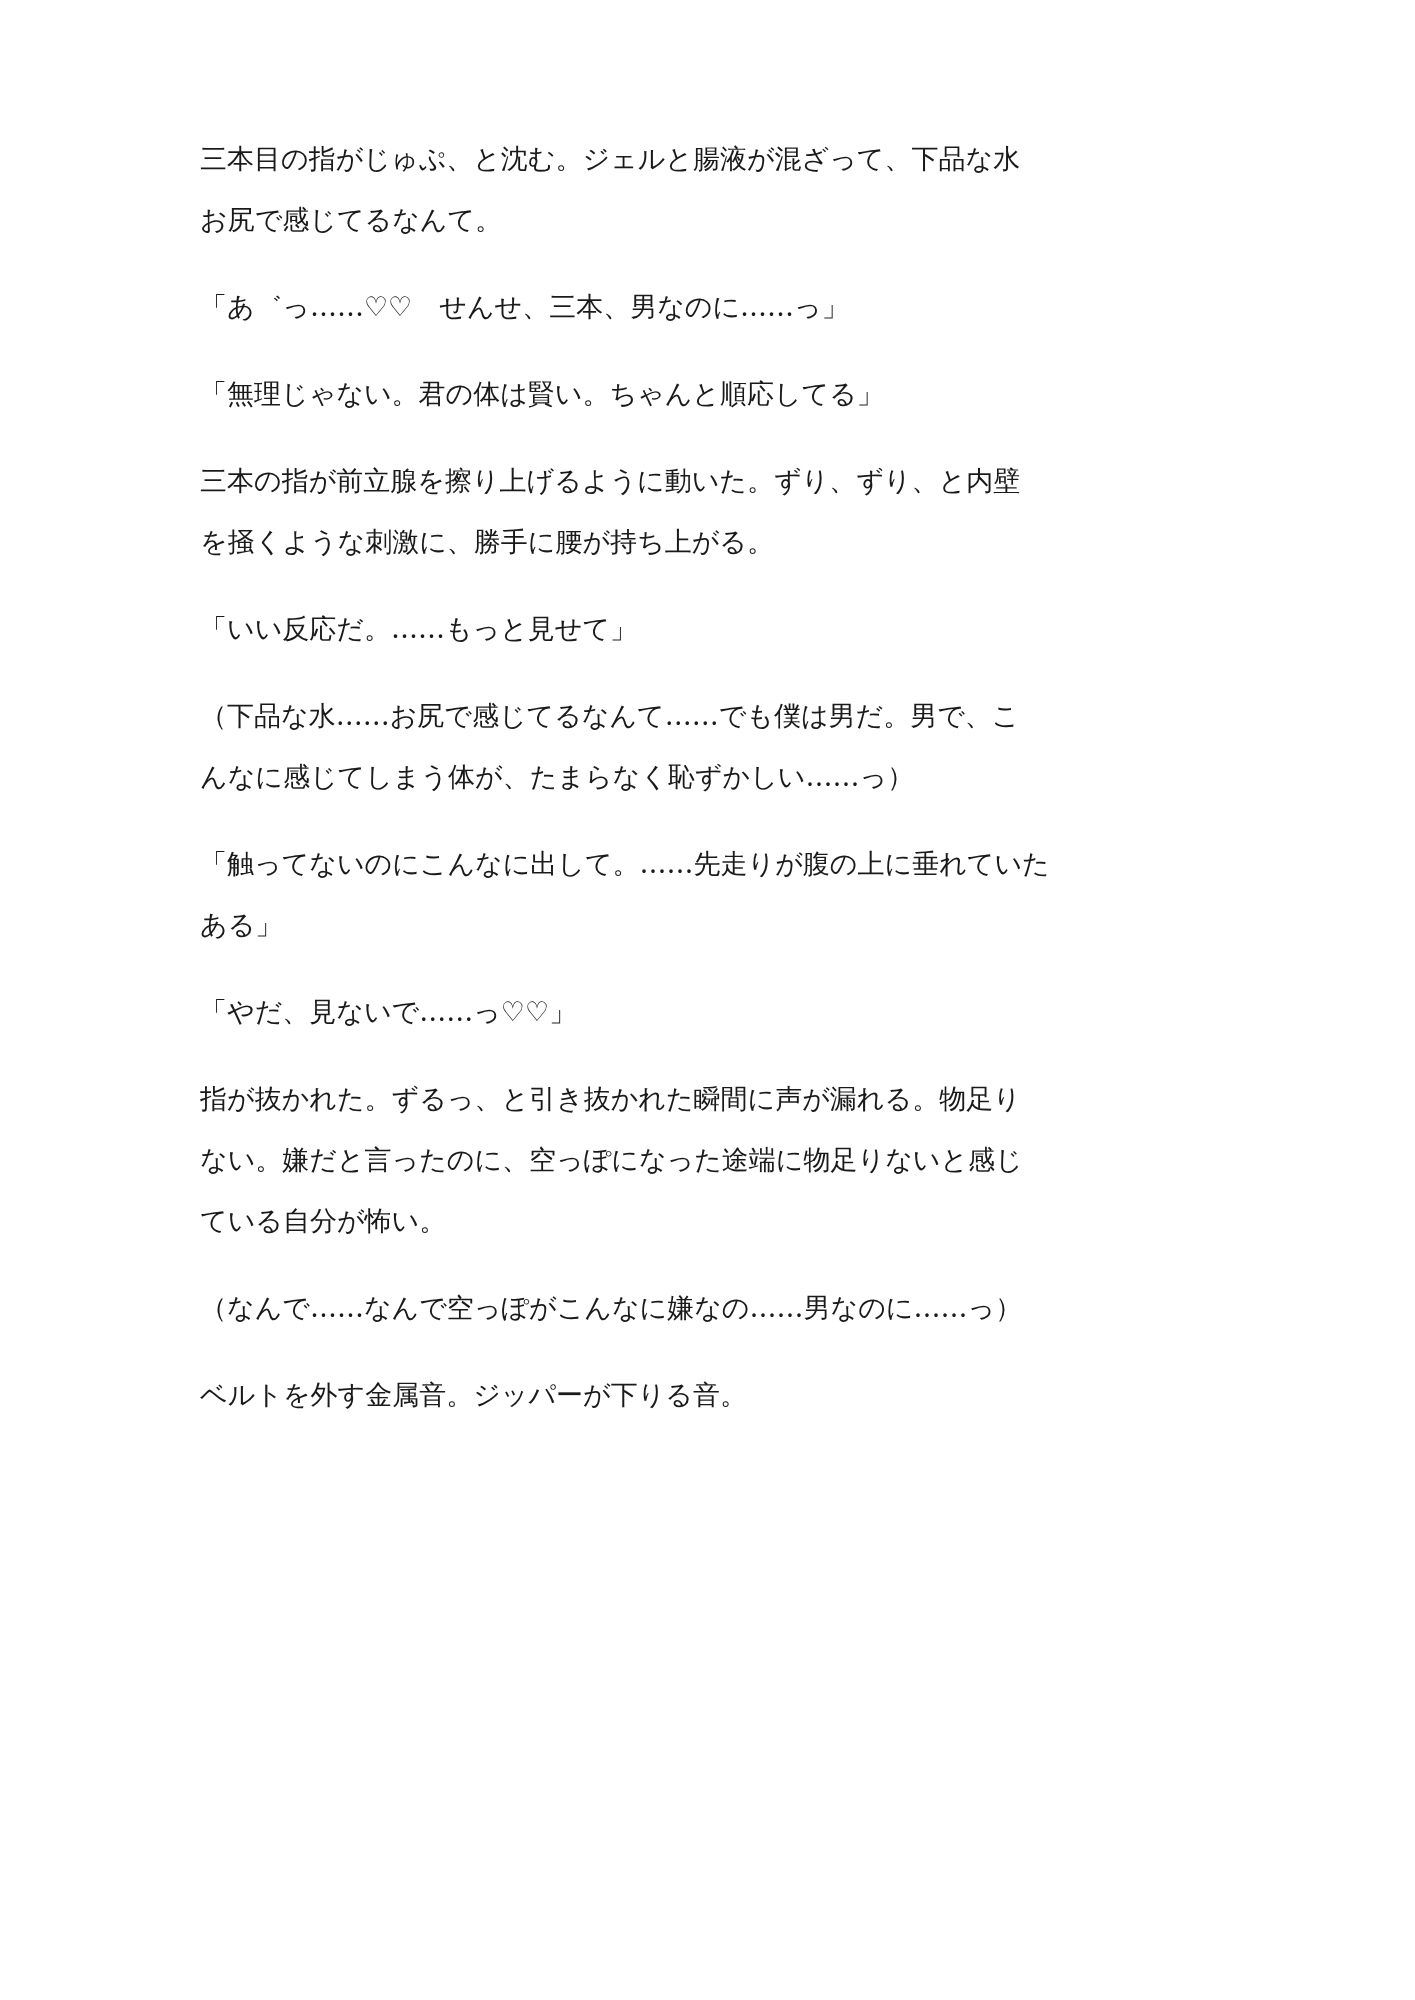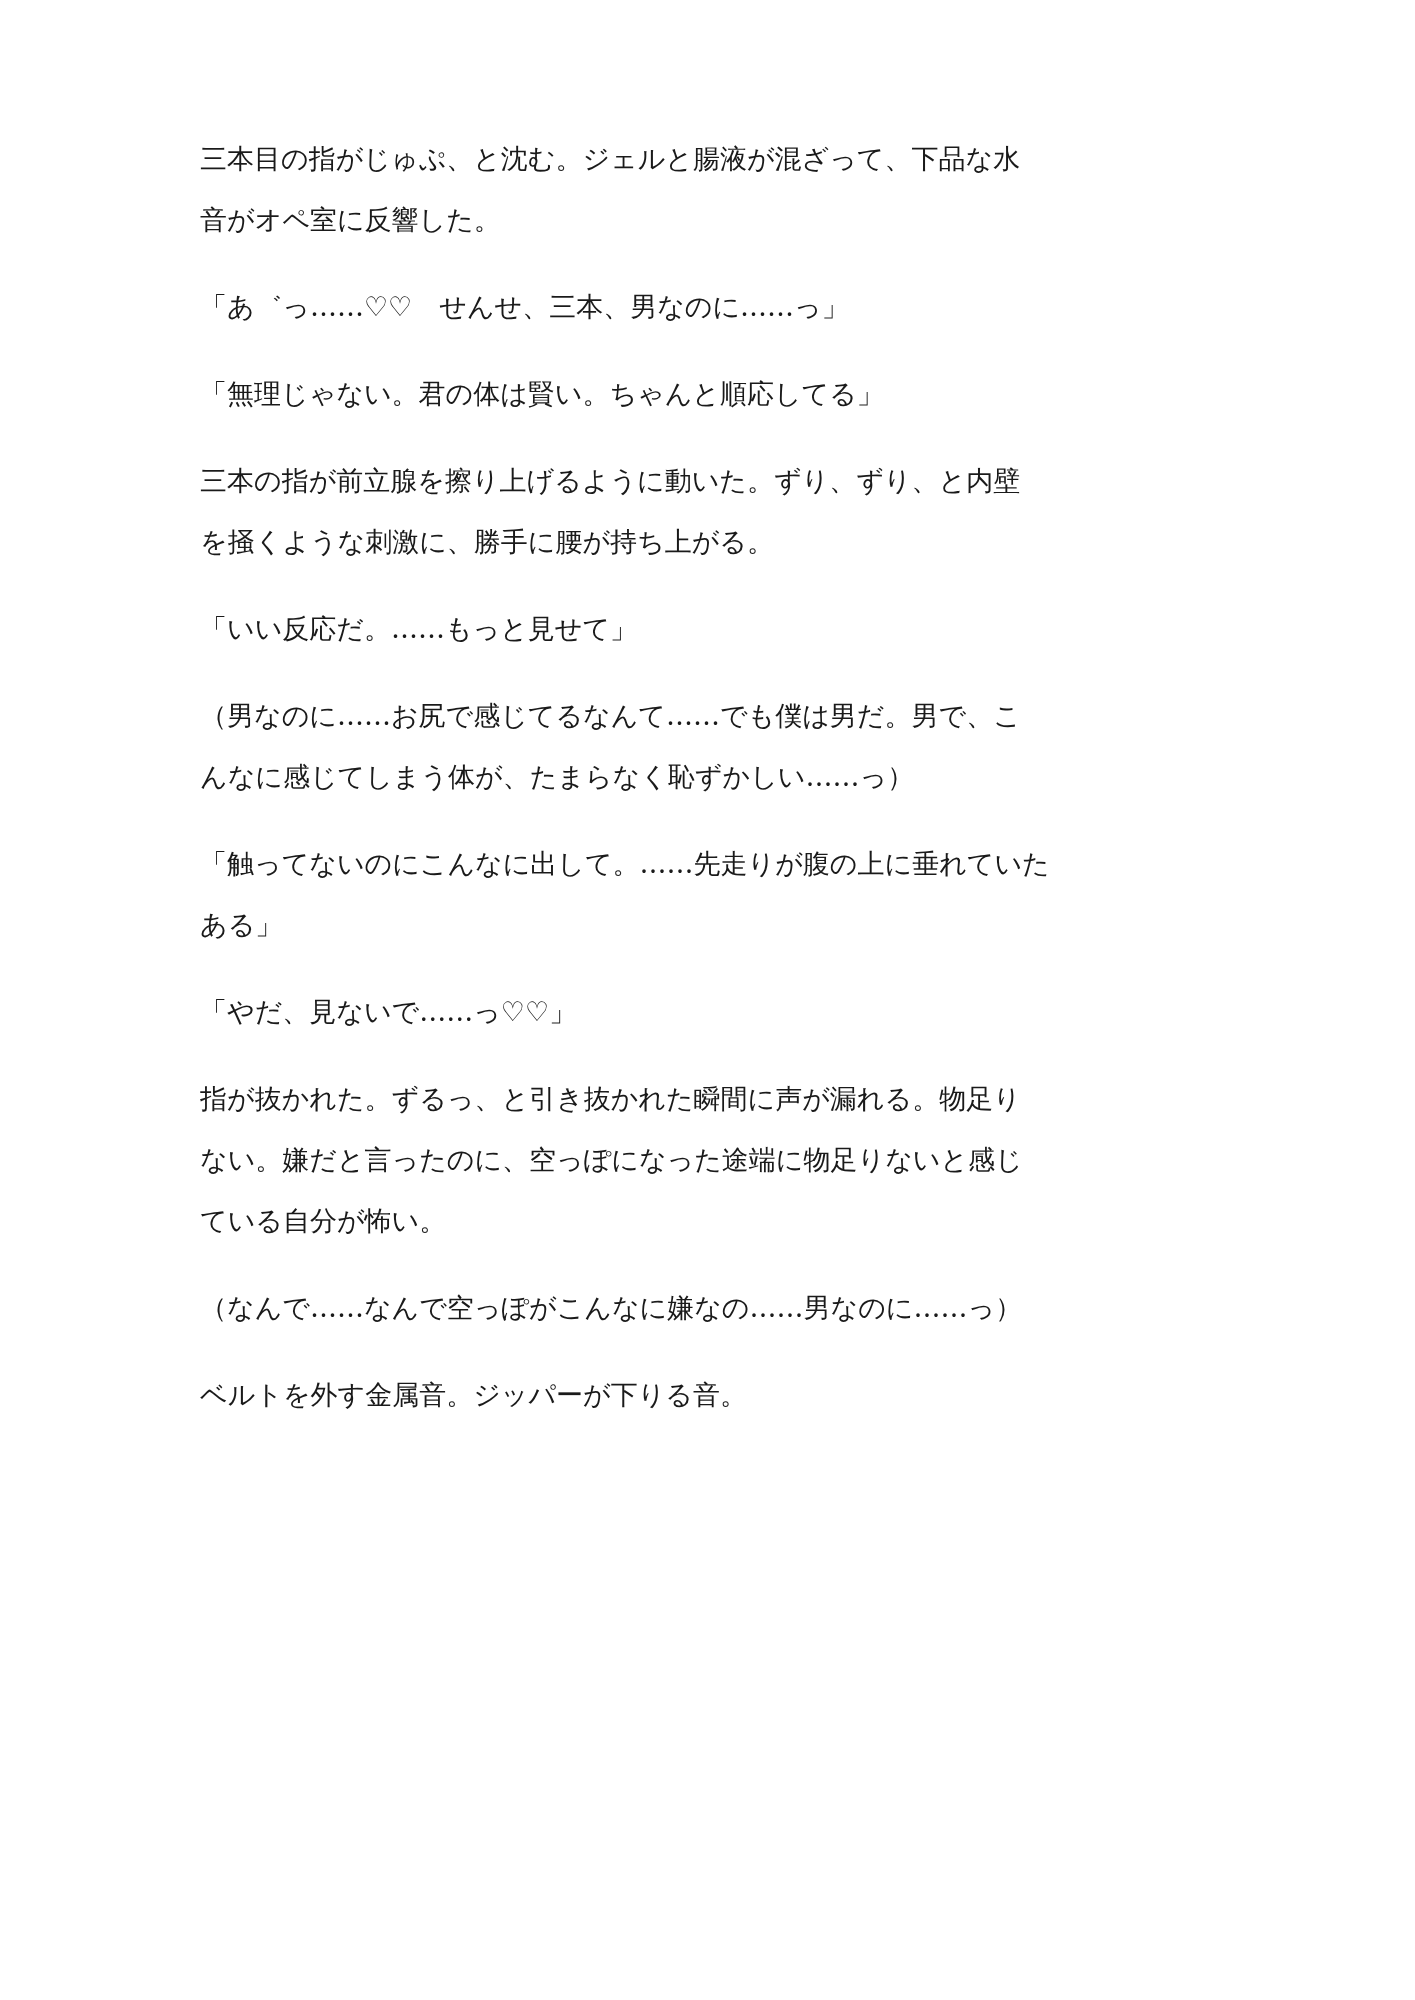--- a/index.html
+++ b/index.html
@@ -33,21 +33,21 @@
     font-weight: 400;
   }
 </style>
 </head>
 <body>
 
 <main class="page-text">
 
   <p class="para">
     <span class="line" style="display:block">三本目の指がじゅぷ、と沈む。ジェルと腸液が混ざって、下品な水</span>
-    <span class="line" style="display:block">音がオペ室に反響した。</span>
+    <span class="line" style="display:block">お尻で感じてるなんて。</span>
   </p>
 
   <p class="para">
     <span class="line" style="display:block">「あ゛っ……♡♡　せんせ、三本、男なのに……っ」</span>
   </p>
 
   <p class="para">
     <span class="line" style="display:block">「無理じゃない。君の体は賢い。ちゃんと順応してる」</span>
   </p>
 
@@ -55,21 +55,21 @@
     <span class="line" style="display:block">三本の指が前立腺を擦り上げるように動いた。ずり、ずり、と内壁</span>
     <span class="line" style="display:block">を掻くような刺激に、勝手に腰が持ち上がる。</span>
   </p>
 
 
   <p class="para">
     <span class="line" style="display:block">「いい反応だ。……もっと見せて」</span>
   </p>
 
   <p class="para">
-    <span class="line" style="display:block">（男なのに……お尻で感じてるなんて……でも僕は男だ。男で、こ</span>
+    <span class="line" style="display:block">（下品な水……お尻で感じてるなんて……でも僕は男だ。男で、こ</span>
     <span class="line" style="display:block">んなに感じてしまう体が、たまらなく恥ずかしい……っ）</span>
   </p>
 
 
   <p class="para">
     <span class="line" style="display:block">「触ってないのにこんなに出して。……先走りが腹の上に垂れていた</span>
     <span class="line" style="display:block">ある」</span>
   </p>
 
   <p class="para">

